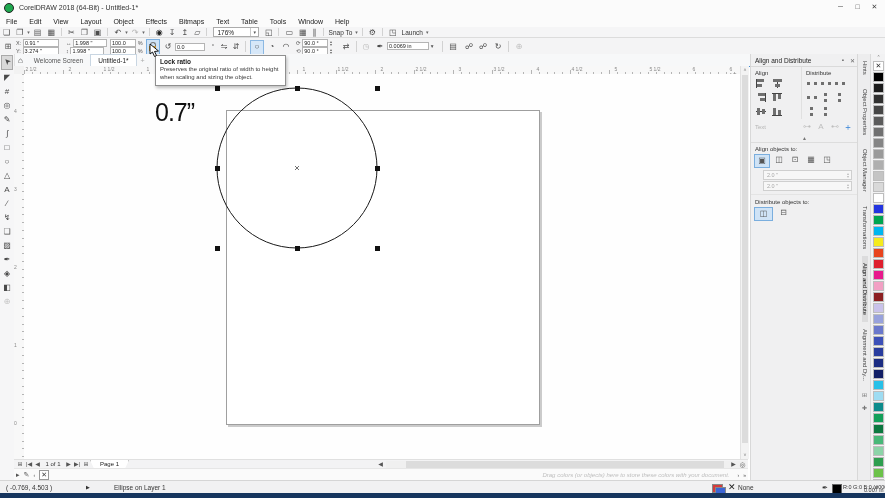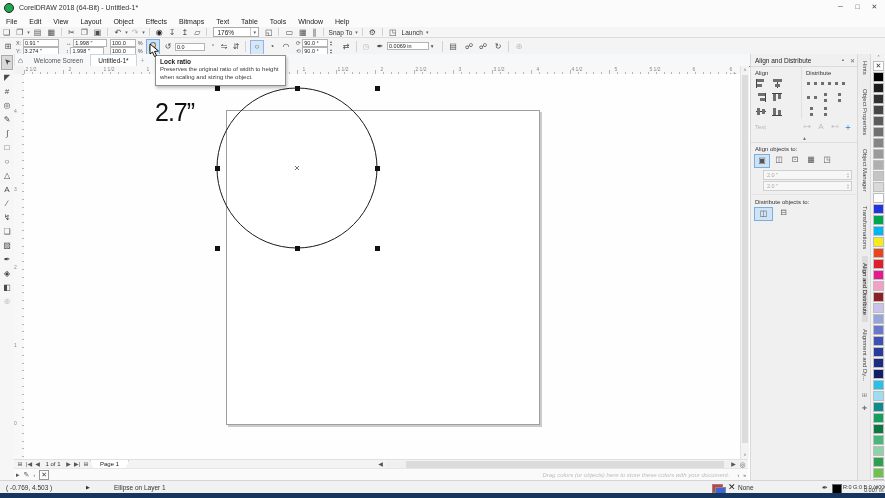--- a/index.html
+++ b/index.html
@@ -490,21 +490,21 @@
         <rect class="selhandle" x="191" y="12" width="5" height="5"></rect>
         <rect class="selhandle" x="271" y="12" width="5" height="5"></rect>
         <rect class="selhandle" x="351" y="12" width="5" height="5"></rect>
         <rect class="selhandle" x="191" y="92" width="5" height="5"></rect>
         <rect class="selhandle" x="351" y="92" width="5" height="5"></rect>
         <rect class="selhandle" x="191" y="172" width="5" height="5"></rect>
         <rect class="selhandle" x="271" y="172" width="5" height="5"></rect>
         <rect class="selhandle" x="351" y="172" width="5" height="5"></rect>
       </g>
     </svg>
-    <div id="annotation">2.7”</div>
+    <div id="annotation">0.7”</div>
   </div>
 
   <div id="tooltip">
     <div class="tt">Lock ratio</div>
     <div class="tb">
       <span>Preserves the original ratio of width to height</span><br><span>when scaling and sizing the object.</span>
     </div>
   </div>
 
   <div id="vscroll">

